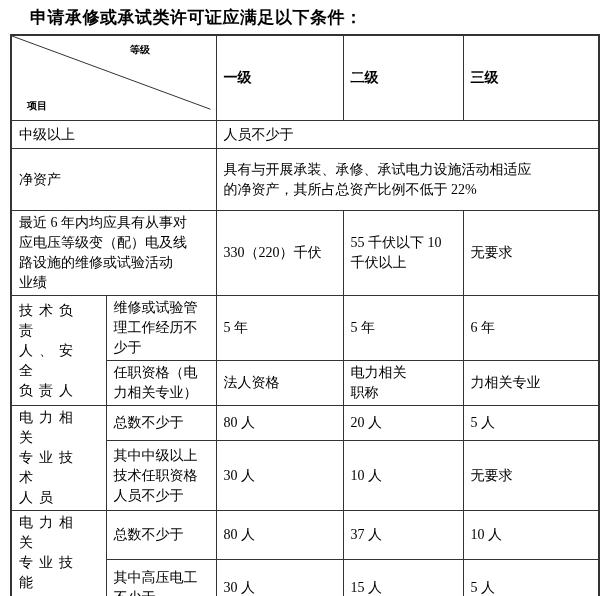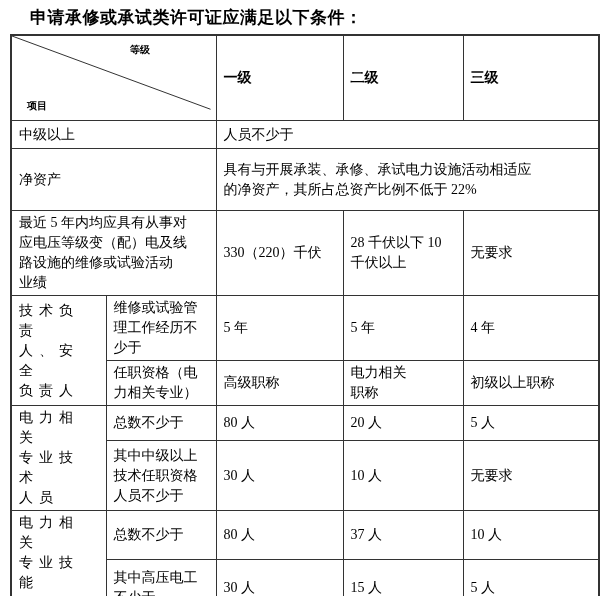--- a/index.html
+++ b/index.html
@@ -102,49 +102,49 @@
     <td colspan="3">人员不少于</td>
   </tr>
 
   <tr style="height:62px">
     <td colspan="2">净资产</td>
     <td colspan="3">具有与开展承装、承修、承试电力设施活动相适应
 的净资产，其所占总资产比例不低于 22%</td>
   </tr>
 
   <tr style="height:82px">
-    <td colspan="2">最近 5 年内均应具有从事对
+    <td colspan="2">最近 6 年内均应具有从事对
 应电压等级变（配）电及线
 路设施的维修或试验活动
 业绩</td>
     <td>330（220）千伏</td>
-    <td>28 千伏以下 10
+    <td>55 千伏以下 10
 千伏以上</td>
     <td>无要求</td>
   </tr>
 
   <tr style="height:52px">
     <td class="grp" rowspan="2">技术负责
 人、安全
 负责人</td>
     <td>维修或试验管
 理工作经历不
 少于</td>
     <td>5 年</td>
     <td>5 年</td>
-    <td>4 年</td>
+    <td>6 年</td>
   </tr>
 
   <tr style="height:42px">
     <td>任职资格（电
 力相关专业）</td>
-    <td>高级职称</td>
+    <td>法人资格</td>
     <td>电力相关
 职称</td>
-    <td>初级以上职称</td>
+    <td>力相关专业</td>
   </tr>
 
   <tr style="height:33px">
     <td class="grp" rowspan="2">电力相关
 专业技术
 人员</td>
     <td>总数不少于</td>
     <td>80 人</td>
     <td>20 人</td>
     <td>5 人</td>

